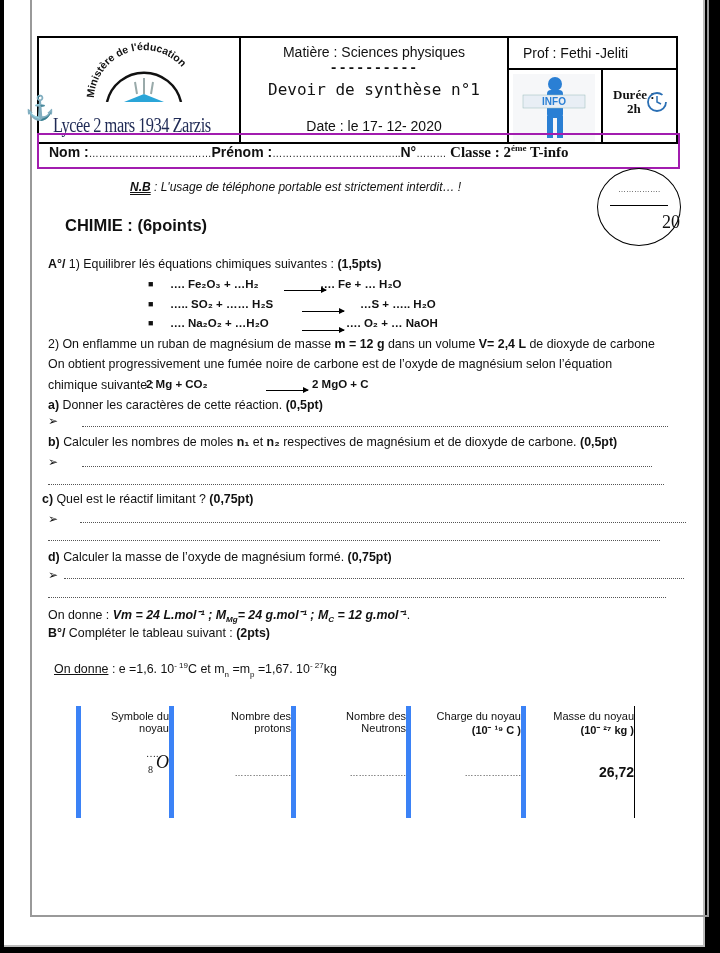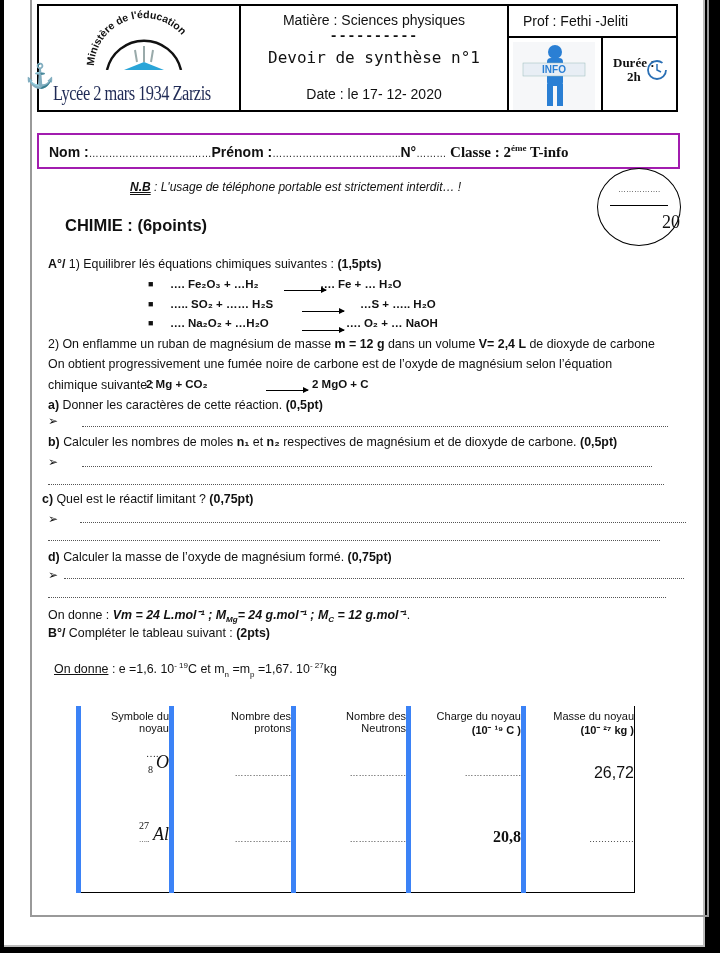--- a/index.html
+++ b/index.html
@@ -1,21 +1,21 @@
 <!DOCTYPE html>
 <html><head>
 <meta charset="utf-8">
 <style>
   html,body{margin:0;padding:0;}
   body{width:720px;height:953px;position:relative;background:#000;overflow:hidden;font-family:"Liberation Sans",sans-serif;color:#111;}
   .page{position:absolute;left:4px;top:0;width:699px;height:945px;background:#fff;border-right:2px solid #bbb;border-bottom:2px solid #bbb;}
   .inner{position:absolute;left:26px;top:0;width:679px;height:917px;border-left:2px solid #999;border-right:2px solid #999;border-bottom:2px solid #999;box-sizing:border-box;}
   
   .hdr{position:absolute;left:37px;top:4px;width:643px;height:112px;}
-  .box{position:absolute;border:2px solid #000;box-sizing:border-box;background:#fff;}
+  .box{position:absolute;border:2px solid #000;box-sizing:border-box;background:#fff;margin-top:32px;}
   .logo-box{left:0;top:0;width:204px;height:108px;}
   .mid-box{left:202px;top:0;width:270px;height:108px;}
   .prof-box{left:470px;top:0;width:171px;height:34px;}
   .info-box{left:470px;top:32px;width:171px;height:76px;}
   .ministere{position:absolute;left:40px;top:4px;width:130px;height:60px;}
   .lycee{position:absolute;left:14px;top:76px;font-family:"Liberation Serif",serif;font-size:20px;color:#1f2a55;letter-spacing:-0.6px;white-space:nowrap;transform:scaleX(0.82);transform-origin:left;}
   .anchor{position:absolute;left:-14px;top:56px;font-size:24px;color:#2a5a96;}
   .matiere{position:absolute;left:0;width:100%;top:6px;text-align:center;font-family:"Liberation Sans",sans-serif;font-size:14px;}
   .dash{position:absolute;left:0;width:100%;top:22px;text-align:center;font-family:"DejaVu Sans Mono",monospace;font-weight:bold;font-size:13px;letter-spacing:1px;}
   .devoir{position:absolute;left:0;width:100%;top:42px;text-align:center;font-family:"DejaVu Sans Mono",monospace;font-size:16px;}
@@ -46,21 +46,21 @@
   .dotline{position:absolute;border-top:1px dotted #555;height:0;}
   .chev{position:absolute;font-size:12px;}
   
   table{position:absolute;left:76px;top:706px;border-collapse:collapse;width:559px;}
   td{border-left:5px solid #3b82f6;border-right:1px solid #000;text-align:right;vertical-align:top;font-size:11px;padding:0;}
   tr.h td{height:40px;padding-top:4px;}
   tr.r1 td{height:52px;}
   tr.r2 td{height:60px;border-bottom:1.5px solid #000;}
   .sym{font-family:"Liberation Serif",serif;font-style:italic;font-size:18px;position:relative;display:inline-block;}
   .sup,.sub{position:absolute;font-style:normal;font-size:10px;}
-  .cellval{font-weight:normal;font-size:16px;}
+  .cellval{font-weight:bold;font-size:14px;}
   .cellser{font-family:"Liberation Serif",serif;font-weight:bold;font-size:16px;}
   .cdots{font-size:9px;color:#333;}
 </style>
 </head>
 <body>
 
 <div class="page">
   <div class="inner"></div>
 </div>
 
@@ -197,21 +197,14 @@
           <div style="font-weight:bold">(10⁻ ²⁷ kg )</div>
         </td>
   </tr>
   <tr class="r1">
     <td><span class="sym" style="margin-top:2px"><span class="sup" style="left:-10px;top:-4px">….</span><span class="sub" style="left:-8px;top:12px">8</span><span>O</span></span></td>
     <td style="padding-top:16px"><span class="cdots">……………….</span></td>
     <td style="padding-top:16px"><span class="cdots">……………….</span></td>
     <td style="padding-top:16px"><span class="cdots">……………….</span></td>
     <td style="padding-top:14px"><span class="cellval">26,72</span></td>
   </tr>
-  <tr class="r2">
-    <td><span class="sym" style="margin-top:6px"><span class="sup" style="left:-14px;top:-4px">27</span><span class="sub" style="left:-14px;top:12px;font-size:7px">…..</span><span>Al</span></span></td>
-    <td style="padding-top:14px"><span class="cdots">……………….</span></td>
-    <td style="padding-top:14px"><span class="cdots">……………….</span></td>
-    <td style="padding-top:10px"><span class="cellser">20,8</span></td>
-    <td style="padding-top:14px"><span class="cdots">……………</span></td>
-  </tr>
 </tbody>
   </table>
 
 </body></html>

